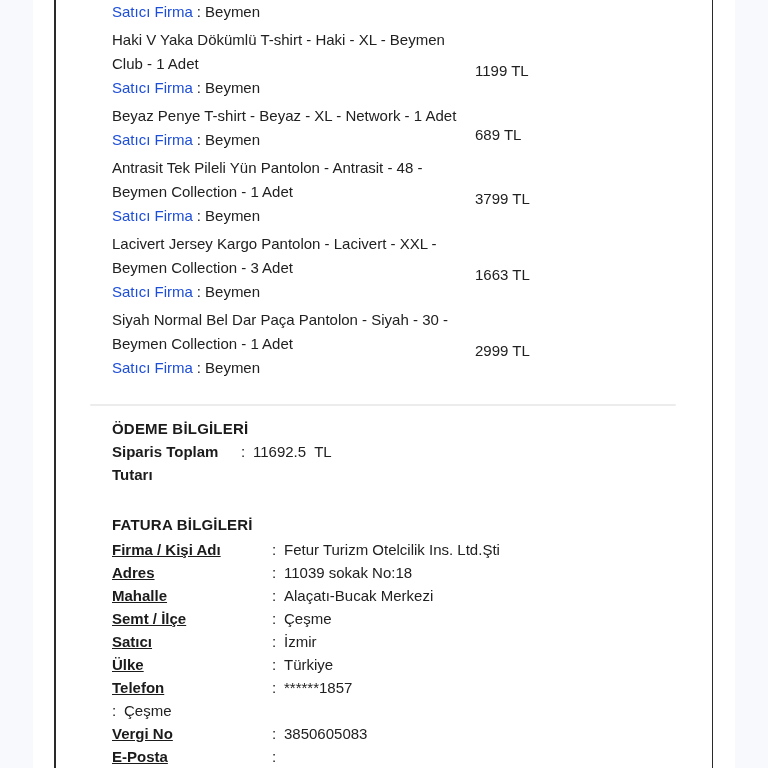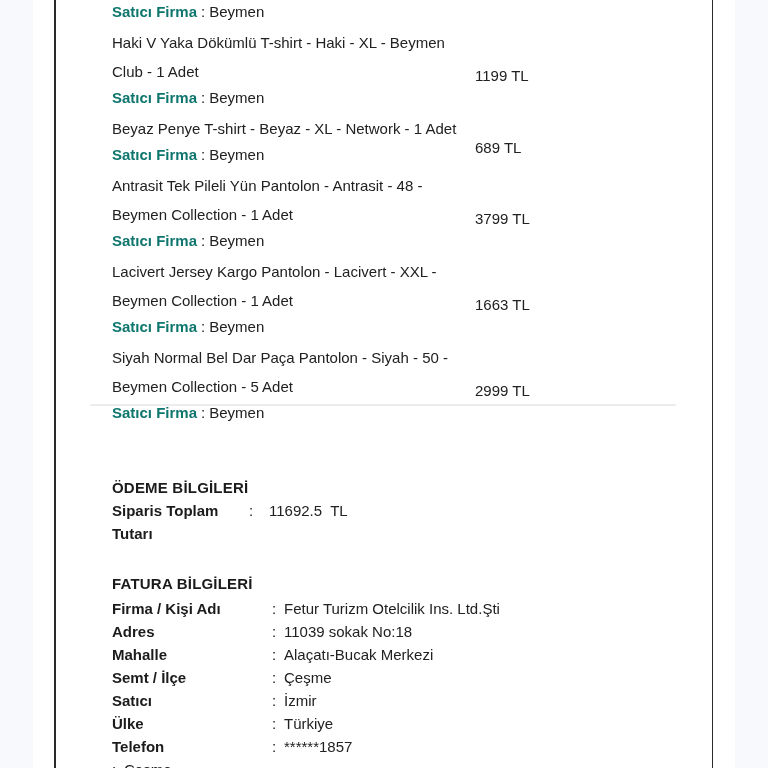--- a/index.html
+++ b/index.html
@@ -7,39 +7,39 @@
     width:768px;height:768px;overflow:hidden;position:relative;
     background:#f8f9fc;
     font-family:"Liberation Sans",sans-serif;
     color:#212121;font-size:15px;
   }
   .page{position:absolute;left:33px;top:0;width:702px;height:768px;background:#ffffff;}
   .vline{position:absolute;top:0;bottom:0;width:1.5px;background:#2a2a2a;}
   .vline-left{left:54px;}
   .vline-right{left:711.5px;}
   .content{position:absolute;left:56px;top:0;width:654px;height:768px;padding-left:56px;box-sizing:border-box;}
-  .b{font-weight:bold;color:#0f766e;}
+  .b{font-weight:normal;color:#1d4ed8;}
   .sep{display:inline-block;margin:0 4px;}
   .top-seller{line-height:23px;}
   .product-block{display:flex;align-items:center;margin-top:5px;}
   .product-left{width:363px;flex:none;}
-  .product-desc{line-height:29px;}
+  .product-desc{line-height:24px;}
   .seller-line{line-height:23px;}
   .product-price{flex:none;line-height:23px;white-space:pre;margin-top:14px;}
   .divider{position:absolute;left:90px;top:404px;width:586px;height:2px;background:#ececec;border-radius:1px;}
-  .section-payment{margin-top:52px;}
+  .section-payment{margin-top:38px;}
   .section-heading{font-weight:bold;line-height:23px;letter-spacing:0.2px;color:#1b1b1b;}
-  .pay-row{display:flex;line-height:23px;gap:8px;}
+  .pay-row{display:flex;line-height:23px;}
   .pay-label{width:129px;flex:none;font-weight:bold;color:#1b1b1b;}
   .sep-col{width:12px;flex:none;}
   .pay-value,.info-value{white-space:pre-wrap;}
   .section-invoice{margin-top:27px;}
   .invoice-rows{margin-top:2px;}
   .info-row{display:flex;line-height:23px;}
-  .info-label{width:160px;flex:none;font-weight:bold;color:#1b1b1b;}
+  .info-label{width:160px;flex:none;font-weight:bold;color:#1b1b1b;text-decoration:underline;}
 </style>
 </head>
 <body>
 
 <div class="page"></div>
 <div class="vline vline-left"></div>
 <div class="vline vline-right"></div>
 <div class="divider"></div>
 
 <div class="content">
@@ -73,31 +73,31 @@
       <div class="product-desc">Antrasit Tek Pileli Yün Pantolon - Antrasit - 48 - Beymen Collection - 1 Adet</div>
       <div class="seller-line">
         <span class="b">Satıcı Firma</span><span class="sep">:</span><span>Beymen</span>
       </div>
     </div>
     <div class="product-price">3799 TL</div>
   </div>
 
   <div class="product-block">
     <div class="product-left">
-      <div class="product-desc">Lacivert Jersey Kargo Pantolon - Lacivert - XXL - Beymen Collection - 1 Adet</div>
+      <div class="product-desc">Lacivert Jersey Kargo Pantolon - Lacivert - XXL - Beymen Collection - 3 Adet</div>
       <div class="seller-line">
         <span class="b">Satıcı Firma</span><span class="sep">:</span><span>Beymen</span>
       </div>
     </div>
     <div class="product-price">1663 TL</div>
   </div>
 
   <div class="product-block">
     <div class="product-left">
-      <div class="product-desc">Siyah Normal Bel Dar Paça Pantolon - Siyah - 50 - Beymen Collection - 5 Adet</div>
+      <div class="product-desc">Siyah Normal Bel Dar Paça Pantolon - Siyah - 30 - Beymen Collection - 1 Adet</div>
       <div class="seller-line">
         <span class="b">Satıcı Firma</span><span class="sep">:</span><span>Beymen</span>
       </div>
     </div>
     <div class="product-price">2999 TL</div>
   </div>
 
   <div class="section-payment">
     <div class="section-heading">ÖDEME BİLGİLERİ</div>
     <div class="pay-row">

